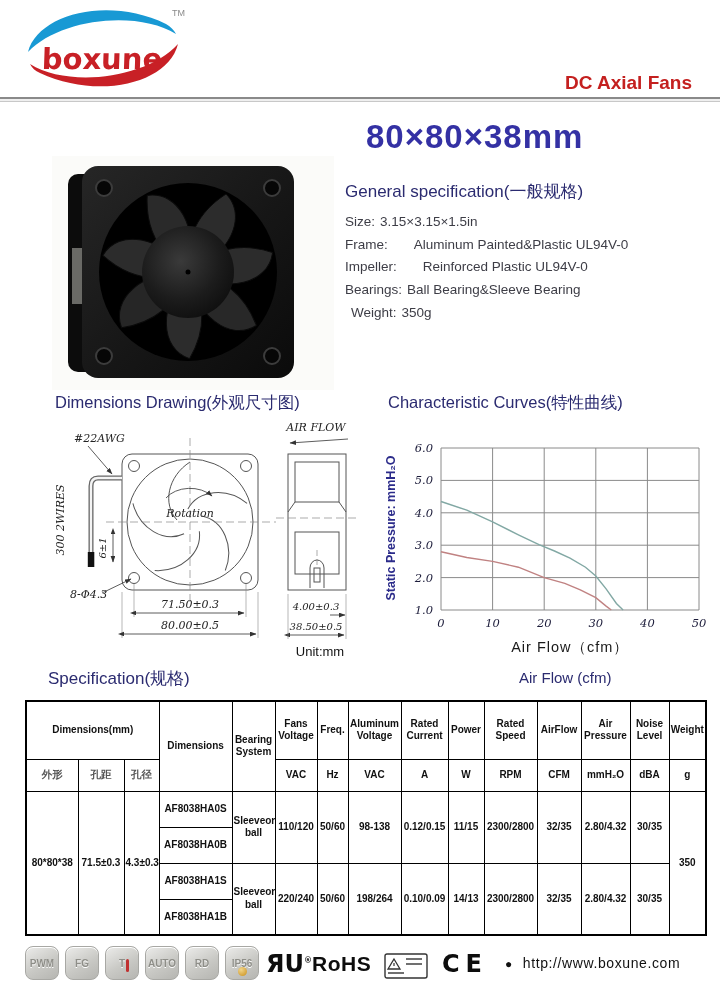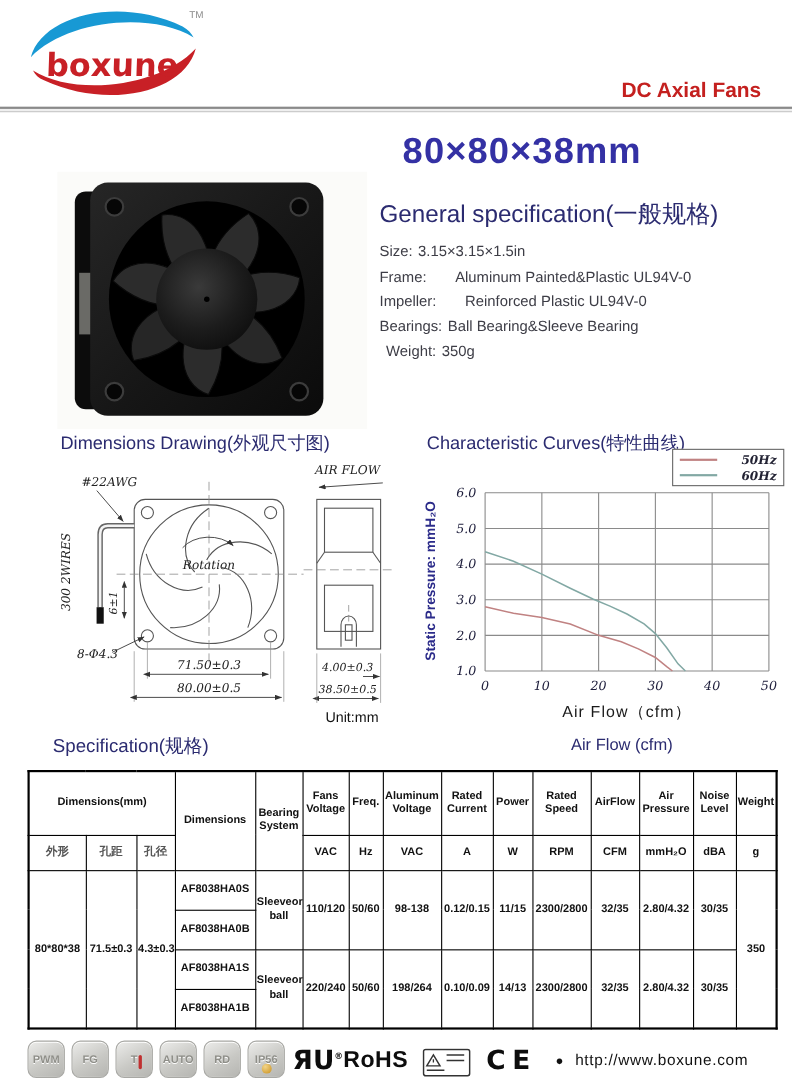--- a/index.html
+++ b/index.html
@@ -8,21 +8,21 @@
 
   
   .logo { position:absolute; left:20px; top:2px; width:170px; height:94px; }
   .category { position:absolute; top:72px; right:28px; font-size:19px; font-weight:bold; color:#c4201f; }
   .header-rule { position:absolute; top:97px; left:0; width:720px; height:5px;
                  border-top:2px solid #8a8a8a; border-bottom:1px solid #c8c8c8; background:#efefef; }
 
   
   .page-title { position:absolute; left:366px; top:118px; font-size:33px; font-weight:bold; color:#3431a4; letter-spacing:1px; }
   .gspec { position:absolute; left:345px; top:180px; width:372px; color:#3d3d46; }
-  .gspec-heading { font-size:22px; color:#2b2b70; margin-bottom:8px; }
+  .gspec-heading { font-size:17px; color:#2b2b70; margin-bottom:8px; }
   .spec-line { font-size:13.5px; line-height:1.68; white-space:nowrap; }
   .spec-line .lbl { margin-right:5px; }
   .spec-line .lbl.wide { margin-right:26px; }
   .spec-line.indent { padding-left:126px; }
   .spec-line.weight { padding-left:6px; }
 
   
   .photo { position:absolute; left:52px; top:156px; width:282px; height:234px; }
 
   
@@ -219,30 +219,20 @@
     <line x1="282" y1="199" x2="297" y2="199" class="dim-line" marker-end="url(#arr)"></line>
     <text x="268" y="214" text-anchor="middle" class="draw-label small">38.50±0.5</text>
     <line x1="242" y1="219" x2="296" y2="219" class="dim-line" marker-start="url(#arrS)" marker-end="url(#arr)"></line>
     <line x1="240" y1="178" x2="240" y2="223" class="ext-line"></line>
     <line x1="298" y1="178" x2="298" y2="223" class="ext-line"></line>
     <text x="272" y="240" text-anchor="middle" class="unit-label">Unit:mm</text>
   </g>
 </svg>
 
 <div class="chart">
-  <div class="legend">
-    <div class="legend-row">
-      <span class="legend-swatch" style="background: rgb(192, 130, 130);"></span>
-      <span class="legend-name">50Hz</span>
-    </div>
-    <div class="legend-row">
-      <span class="legend-swatch" style="background: rgb(130, 168, 164);"></span>
-      <span class="legend-name">60Hz</span>
-    </div>
-  </div>
   <svg id="plot-svg" width="334" height="220" viewBox="0 0 334 220">
     <text class="plot-ylabel" x="12" y="88" text-anchor="middle" transform="rotate(-90,12,88)">Static Pressure: mmH₂O</text>
     <text class="plot-xlabel" x="187" y="212" text-anchor="middle">Air Flow（cfm）</text>
   <line x1="58" y1="8" x2="58" y2="170" stroke="#8a8a8a" stroke-width="1"></line>
       <line x1="109.6" y1="8" x2="109.6" y2="170" stroke="#8a8a8a" stroke-width="1"></line>
       <line x1="161.2" y1="8" x2="161.2" y2="170" stroke="#8a8a8a" stroke-width="1"></line>
       <line x1="212.79999999999998" y1="8" x2="212.79999999999998" y2="170" stroke="#8a8a8a" stroke-width="1"></line>
       <line x1="264.4" y1="8" x2="264.4" y2="170" stroke="#8a8a8a" stroke-width="1"></line>
       <line x1="316" y1="8" x2="316" y2="170" stroke="#8a8a8a" stroke-width="1"></line>
       <line x1="58" y1="170" x2="316" y2="170" stroke="#8a8a8a" stroke-width="1"></line>

